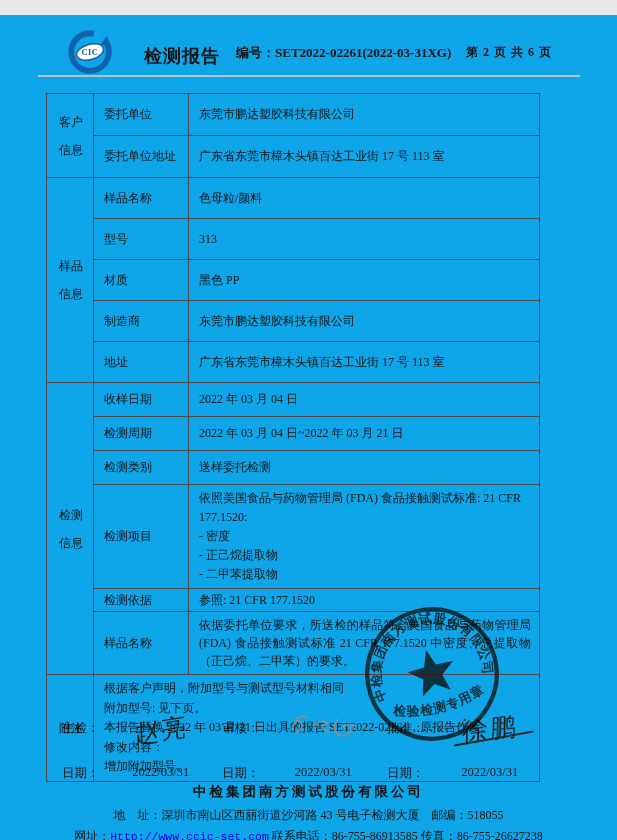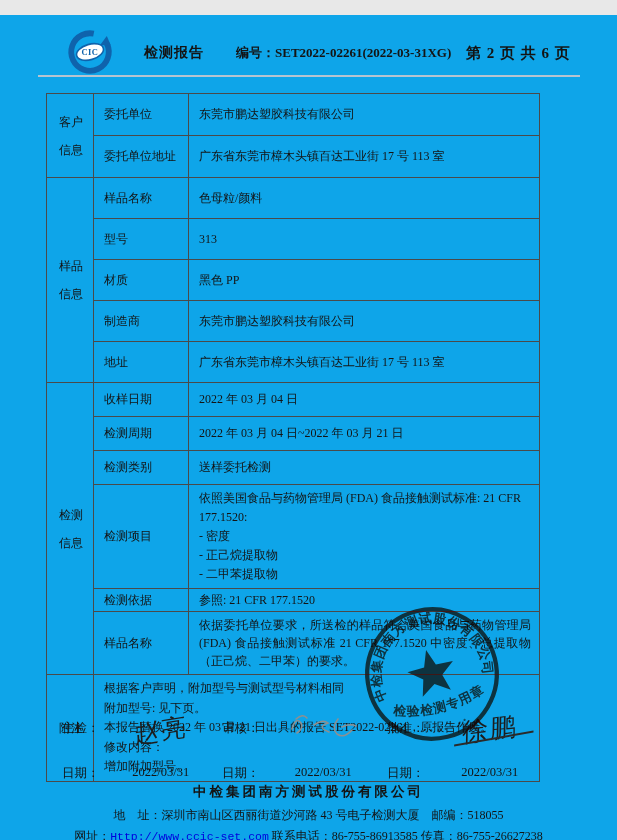--- a/index.html
+++ b/index.html
@@ -10,23 +10,23 @@
     margin:15px auto;
     background:#0ea5e9;
     font-family:"Liberation Serif","DejaVu Serif",serif;
     color:#141414;
     overflow:hidden;
   }
   
   .hdr{position:absolute;top:0;left:0;right:0;height:64px;}
   .hdr-line{position:absolute;top:60px;left:38px;width:542px;height:2px;background:#b7c4d0;}
   .logo{position:absolute;left:64px;top:12px;width:52px;height:50px;}
-  .hdr-title{position:absolute;left:144px;top:29px;font-size:14px;font-weight:bold;letter-spacing:1px;}
+  .hdr-title{position:absolute;left:144px;top:29px;font-size:18px;font-weight:bold;letter-spacing:1px;}
   .hdr-no{position:absolute;left:236px;top:29px;font-size:13px;font-weight:bold;white-space:nowrap;}
-  .hdr-page{position:absolute;left:466px;top:29px;font-size:15px;font-weight:bold;white-space:nowrap;letter-spacing:1px;}
+  .hdr-page{position:absolute;left:466px;top:29px;font-size:12px;font-weight:bold;white-space:nowrap;letter-spacing:1px;}
   
   table.report{
     position:absolute;top:78px;left:46px;width:493px;
     border-collapse:collapse;table-layout:fixed;
   }
   table.report td{
     border:1px solid #4a4a4a;
     font-size:12px;
     padding:4px 8px 4px 10px;
     vertical-align:middle;

